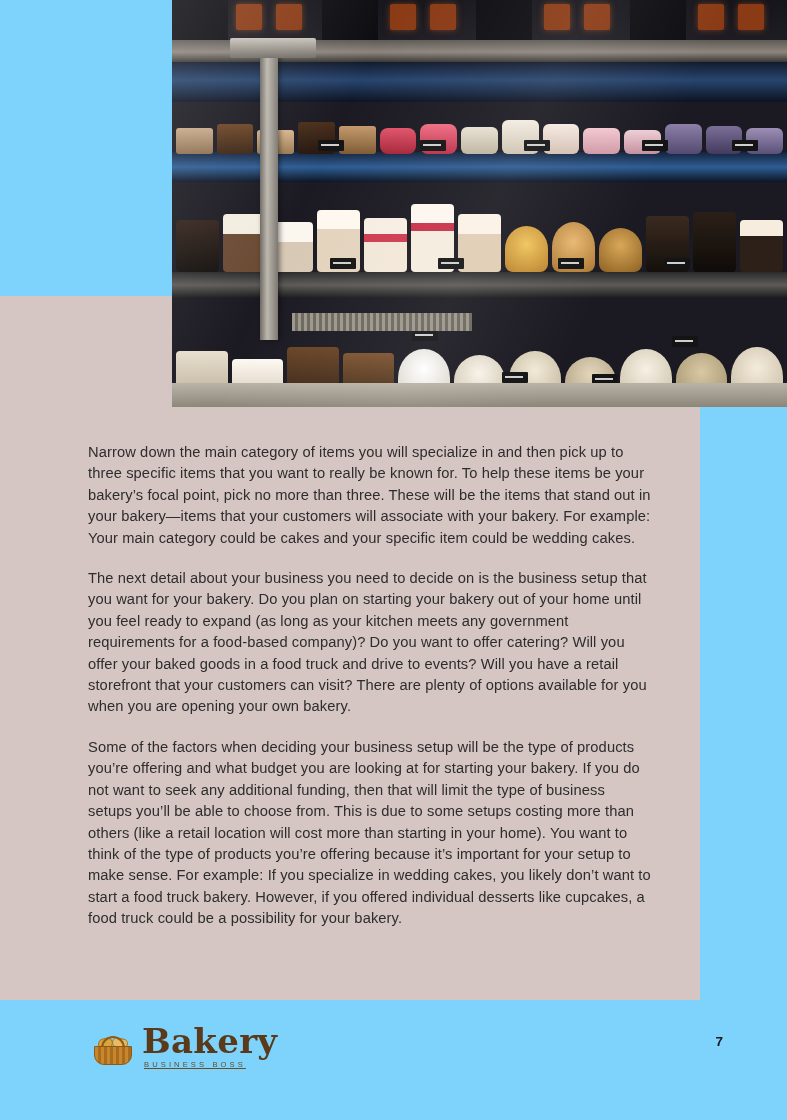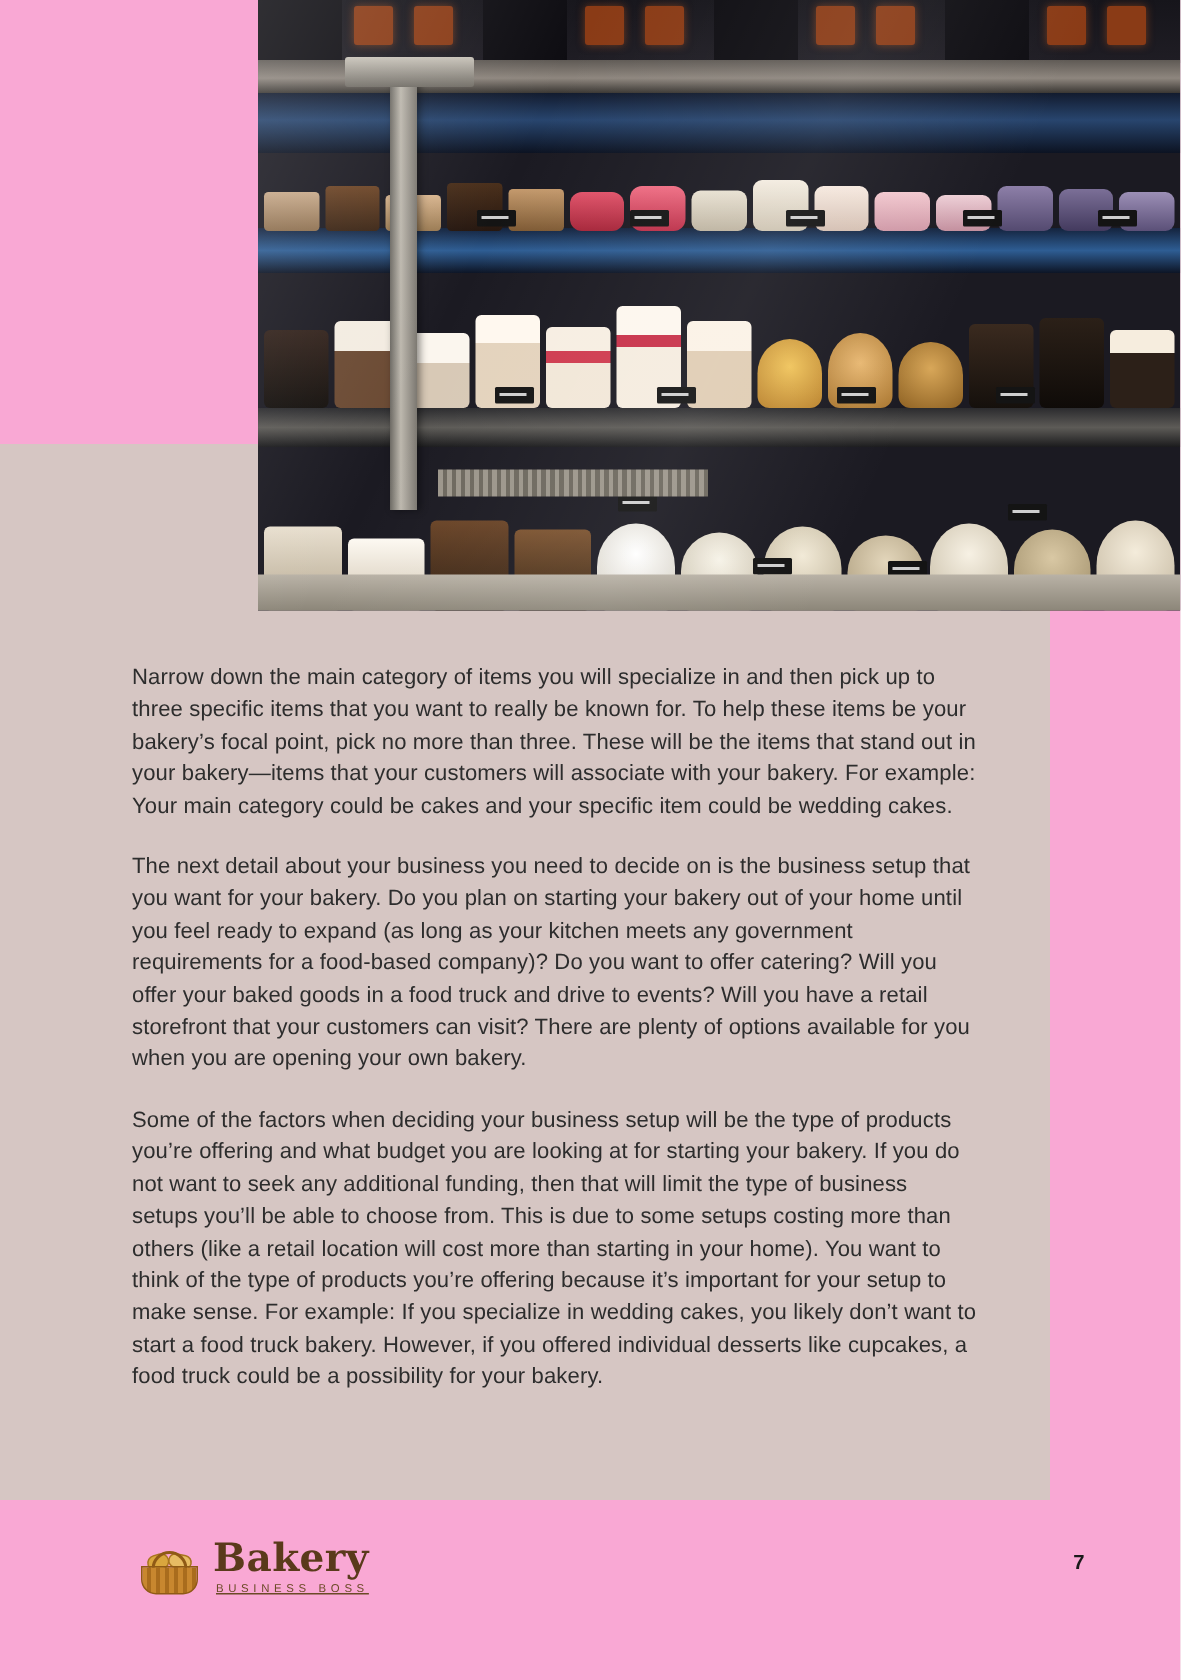--- a/index.html
+++ b/index.html
@@ -6,21 +6,21 @@
   html, body {
     margin: 0;
     padding: 0;
     background: #ffffff;
     font-family: "Liberation Sans", sans-serif;
   }
   .page {
     position: relative;
     width: 787px;
     height: 1120px;
-    background: #f9a8d4;
+    background: #7dd3fc;
     overflow: hidden;
   }
 
   
   .tint-panel {
     position: absolute;
     left: 0;
     top: 296px;
     width: 700px;
     height: 704px;
@@ -161,21 +161,21 @@
     border: 1px solid #a8741f;
   }
   .bread-b {
     position: absolute; left: 20px; bottom: 18px; width: 16px; height: 10px;
     background: #e7bc63; border-radius: 6px; transform: rotate(12deg);
     border: 1px solid #a8741f;
   }
   .logo-text { display: flex; flex-direction: column; line-height: 1; }
   .logo-main {
     font-family: "DejaVu Serif", serif;
-    font-size: 26px; font-weight: bold; color: #5a3a1b;
+    font-size: 34px; font-weight: bold; color: #5a3a1b;
     letter-spacing: .3px;
   }
   .logo-sub {
     font-size: 7.6px; letter-spacing: 3.1px; color: #6b4a26;
     margin-top: 3px; padding-left: 2px; text-decoration: underline;
   }
   .page-number {
     position: absolute; right: 64px; top: 34px;
     font-size: 13.5px; font-weight: bold; color: #1a1a1a;
   }

